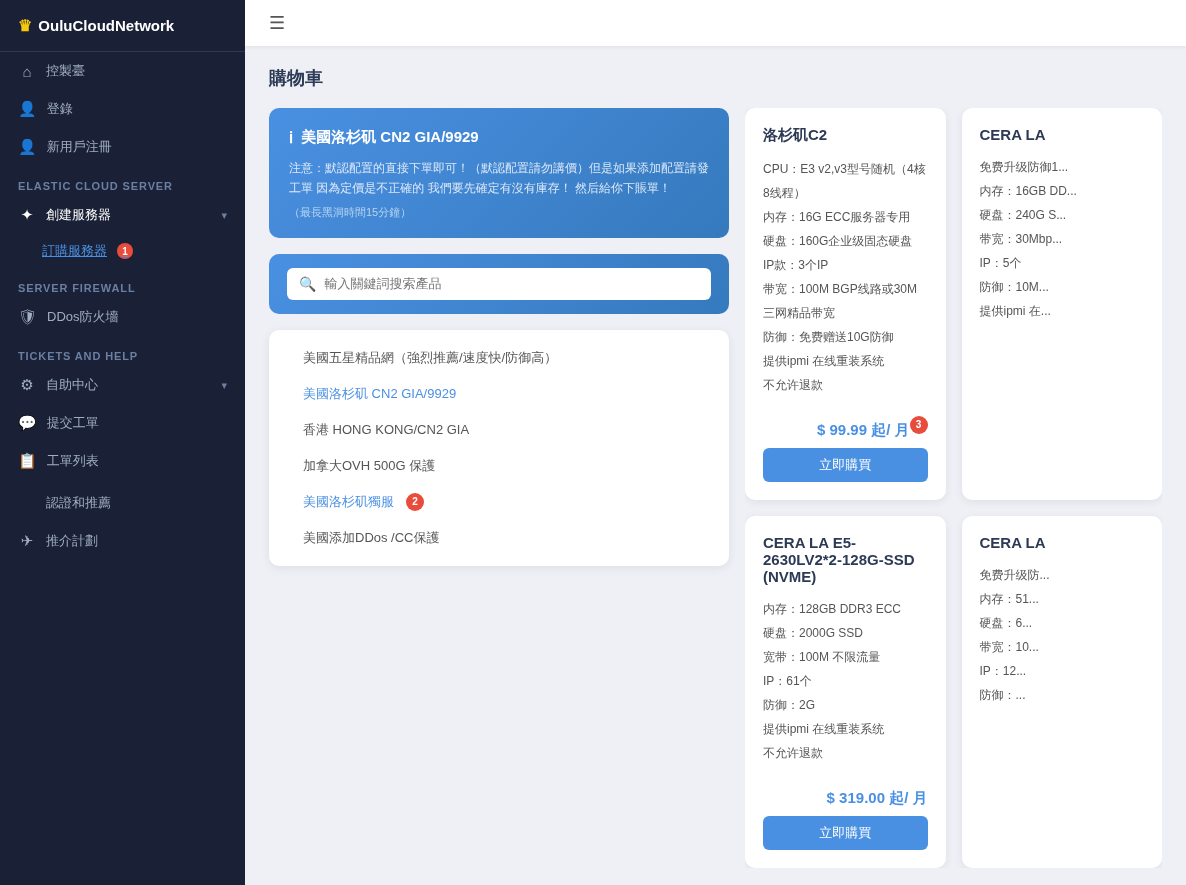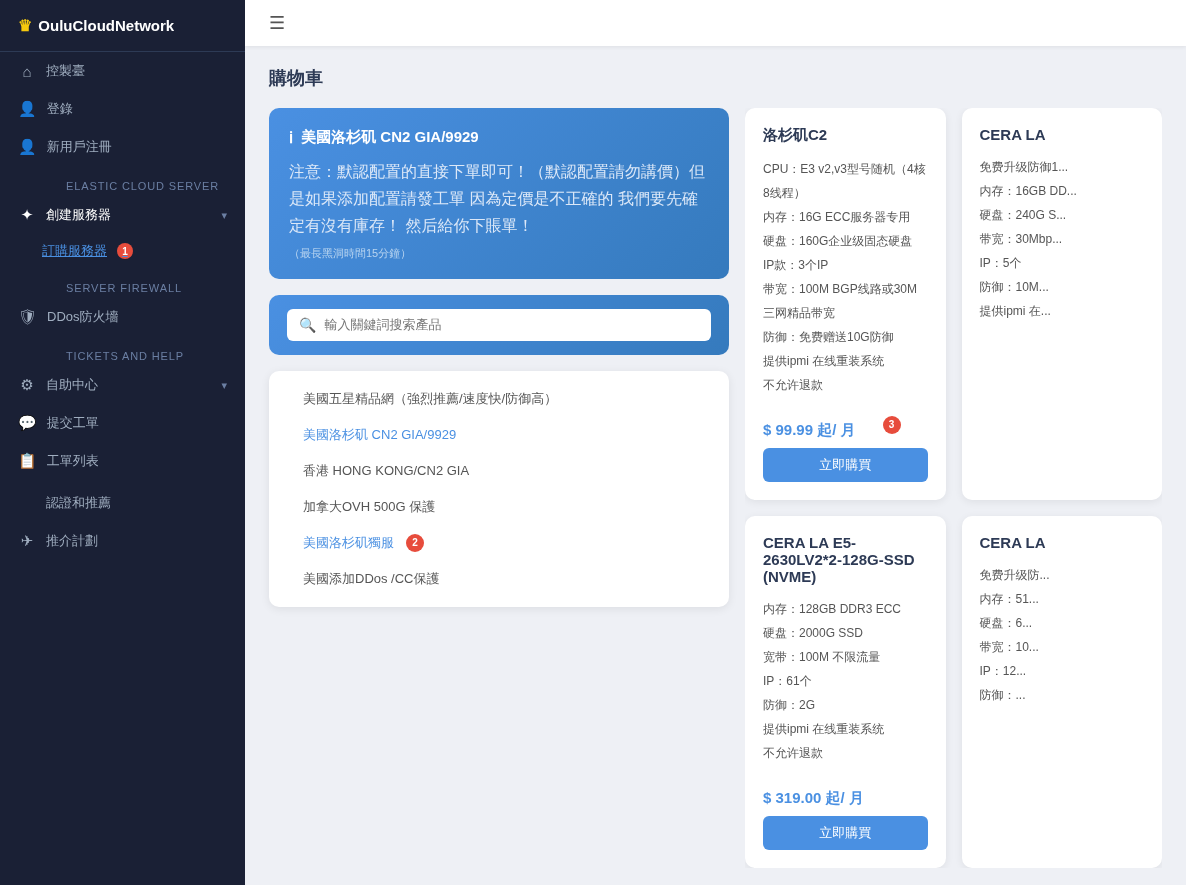--- a/index.html
+++ b/index.html
@@ -25,26 +25,25 @@
       border-bottom: 1px solid #2d3a55;
       display: flex;
       align-items: center;
       gap: 6px;
       background: #1a2035;
     }
     .sidebar-logo .crown { color: #f6c90e; font-size: 16px; }
 
     .sidebar-section-label {
       font-size: 11px;
-      font-weight: 400;
+      font-weight: 700;
       letter-spacing: 0.08em;
       color: #6b7fa3;
       padding: 14px 18px 4px 18px;
       text-transform: uppercase;
-      margin-left: 48px;
     }
 
     .sidebar-item {
       display: flex;
       align-items: center;
       gap: 10px;
       padding: 10px 18px;
       cursor: pointer;
       color: #a0aec0;
       transition: background 0.15s;
@@ -122,21 +121,21 @@
     }
     .promo-banner .promo-header {
       display: flex;
       align-items: center;
       gap: 8px;
       font-size: 15px;
       font-weight: 700;
       margin-bottom: 10px;
     }
     .promo-banner .promo-body {
-      font-size: 16px;
+      font-size: 12px;
       line-height: 1.7;
       color: #dce8f8;
     }
     .promo-banner .promo-time {
       font-size: 11px;
       color: #b8d4f0;
       margin-top: 6px;
     }
 
     
@@ -232,23 +231,22 @@
       border-radius: 6px;
       padding: 8px 20px;
       font-size: 13px;
       cursor: pointer;
       margin-top: 8px;
       width: 100%;
     }
     .card-price-row {
       display: flex;
       align-items: center;
-      justify-content: flex-start;
+      justify-content: flex-end;
       margin-top: 12px;
-      gap: 27px;
     }
     .badge-circle {
       background: #e74c3c;
       color: #fff;
       border-radius: 50%;
       width: 18px;
       height: 18px;
       font-size: 10px;
       display: inline-flex;
       align-items: center;

